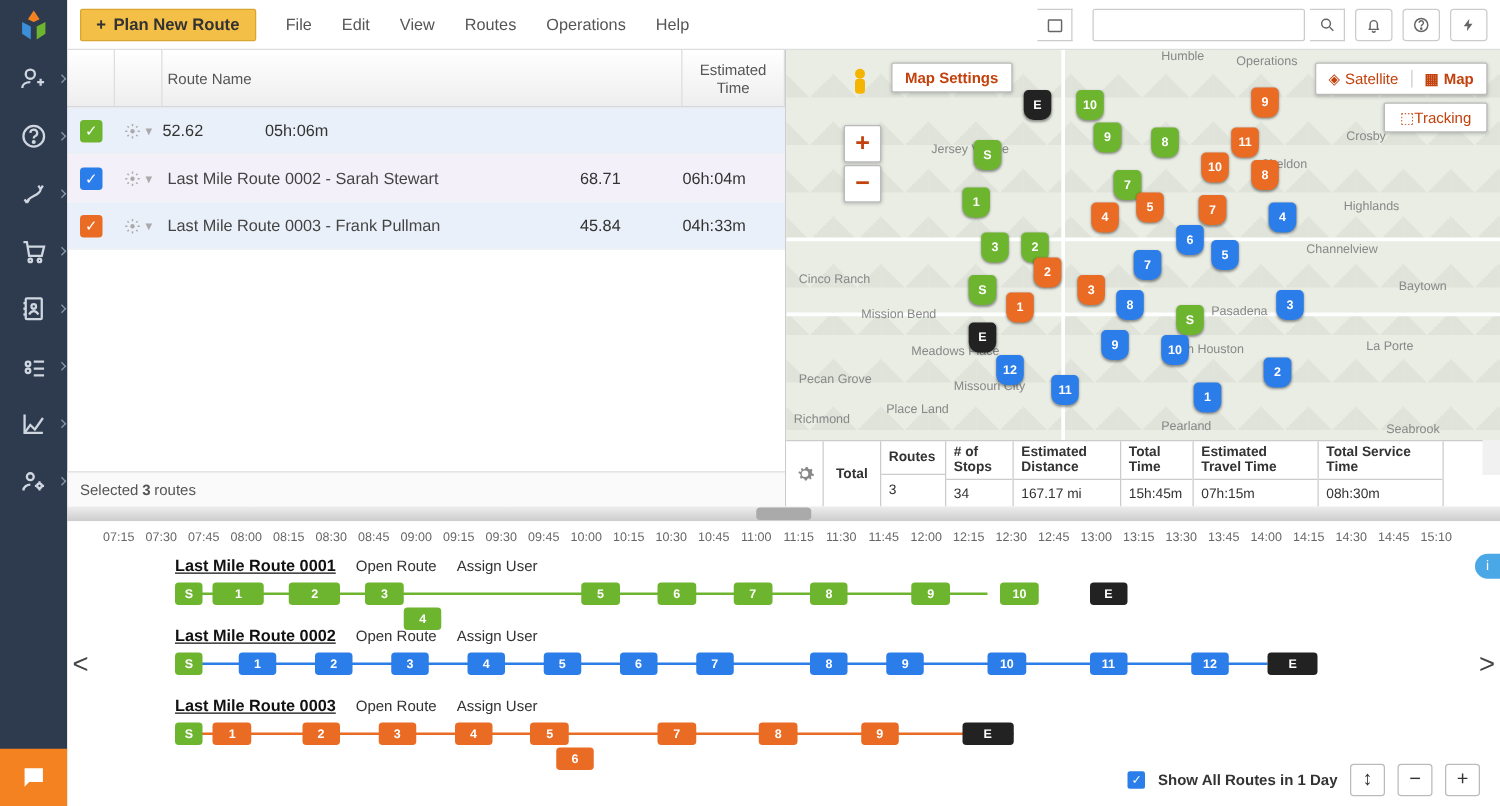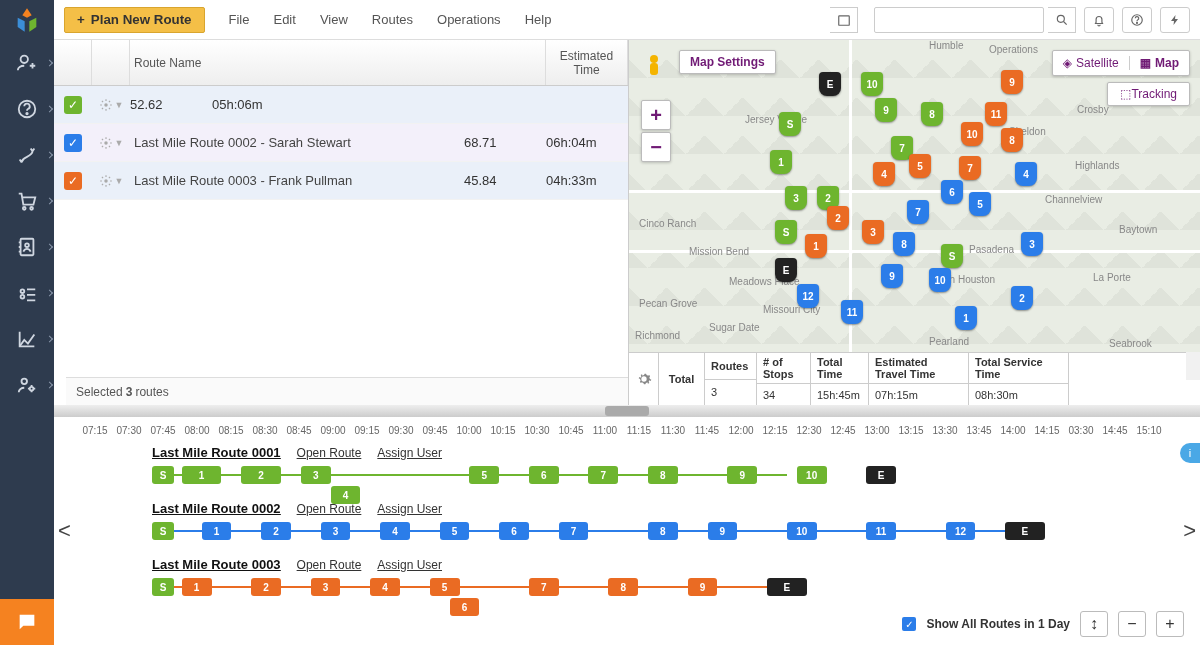--- a/index.html
+++ b/index.html
@@ -41,34 +41,34 @@
 .thead .col-time { width:82px;text-align:center; }
 .thead > div { border-right:1px solid #ddd; height:100%; display:flex; align-items:center; padding:0 6px; }
 .row { display:flex; height:38px; align-items:center; border-bottom:1px solid #f2f2f2; background:#eaf0f9; }
 .row:nth-child(even){ background:#f3f0fa; }
 .row .col-chk { width:38px; display:flex; justify-content:center; }
 .row .chk { width:18px; height:18px; border-radius:3px; display:flex; align-items:center; justify-content:center; color:#fff; font-size:12px; }
 .row .col-gear { width:38px; color:#aaa; display:flex; align-items:center; justify-content:center; gap:2px; }
 .row .col-name { flex:1; padding-left:4px; color:#444; }
 .row .col-dist { width:82px; }
 .row .col-time { width:82px; }
-.sel-footer { height:28px; border-top:1px solid #ddd; background:#fafafa; padding:0 10px; display:flex; align-items:center; font-size:12px; color:#555;margin-left:12px; }
+.sel-footer { height:28px; border-top:1px solid #ddd; background:#fafafa; padding:0 10px; display:flex; align-items:center; font-size:12px; color:#555; }
 .sel-footer b { margin:0 3px; }
 
 
 .map-pane { flex:1; display:flex; flex-direction:column; }
 .map { flex:1; position:relative; background:#e9ede4; background-image:
   linear-gradient(45deg,#dfe3da 25%,transparent 25%),
   linear-gradient(-45deg,#dfe3da 25%,transparent 25%);
   background-size:38px 38px; overflow:hidden; }
 .map .road1 { position:absolute; left:0; top:150px; right:0; height:3px; background:#fff; }
 .map .road2 { position:absolute; left:0; top:210px; right:0; height:3px; background:#fff; }
 .map .road3 { position:absolute; left:220px; top:0; bottom:0; width:3px; background:#fff; }
 .map .lbl { position:absolute; color:#888; font-size:10px; }
-.map-ctrl { position:absolute; background:#fff; border:1px solid #bbb; border-radius:2px; display:flex; align-items:center; justify-content:center; color:#701a75; box-shadow:0 1px 3px rgba(0,0,0,.2); }
+.map-ctrl { position:absolute; background:#fff; border:1px solid #bbb; border-radius:2px; display:flex; align-items:center; justify-content:center; color:#c2410c; box-shadow:0 1px 3px rgba(0,0,0,.2);margin-left:34px; }
 .peg { left:14px; top:12px; width:22px; height:32px; border:none; background:none; box-shadow:none; }
 .zoom { left:12px; width:30px; height:30px; font-size:20px; font-weight:600; }
 .zin { top:60px; }
 .zout { top:92px; }
 .ms-btn { left:50px; top:10px; height:24px; padding:0 10px; font-size:12px; font-weight:600; }
 .view-toggle { right:10px; top:10px; height:26px; display:flex; }
 .view-toggle span { padding:0 10px; display:flex; align-items:center; gap:4px; border-right:1px solid #ccc; font-size:12px; }
 .view-toggle span:last-child { border-right:none; font-weight:600; }
 .track-btn { right:10px; top:42px; height:24px; padding:0 12px; font-size:12px; }
 .pin { position:absolute; width:22px; height:24px; border-radius:4px 4px 8px 8px; color:#fff; font-size:10px; font-weight:700; display:flex; align-items:center; justify-content:center; box-shadow:0 1px 2px rgba(0,0,0,.4); }
@@ -79,21 +79,21 @@
 .summary .th { font-weight:700; padding:3px 6px; border-bottom:1px solid #ccc; flex:1; display:flex; align-items:center; }
 .summary .td { padding:3px 6px; flex:1; display:flex; align-items:center; }
 .summary .tot { width:46px; font-weight:700; display:flex; align-items:center; justify-content:center; border-right:1px solid #ccc; }
 .vsplit { height:12px; background:linear-gradient(#eee,#ccc); display:flex; align-items:center; justify-content:center; }
 .vsplit .grip { width:44px; height:10px; background:#aaa; border-radius:3px; }
 
 
 .timeline { position:relative; height:228px; background:#fff; }
 .time-header { height:26px; display:flex; align-items:center; padding:0 24px; font-size:10px; color:#666; overflow:hidden; }
 .time-header span { width:34px; text-align:center; }
-.tl-body { position:relative; padding:0 36px;text-decoration:underline; }
+.tl-body { position:relative; padding:0 24px; }
 .tl-row { position:relative; height:56px; }
 .tl-title { display:flex; gap:16px; align-items:center; padding:2px 0 6px 62px; }
 .tl-title a { font-weight:700; text-decoration:underline; color:#111; }
 .tl-title span { color:#333; cursor:pointer; font-size:12px; }
 .track { position:relative; height:20px; margin-left:62px; margin-right:20px; }
 .track .line { position:absolute; left:0; right:0; top:8px; height:2px; }
 .stop { position:absolute; top:0; height:18px; min-width:22px; border-radius:3px; color:#fff; font-size:10px; font-weight:600; display:flex; align-items:center; justify-content:center; }
 .tl-nav { position:absolute; top:50%; transform:translateY(-50%); font-size:22px; color:#444; cursor:pointer; }
 .tl-nav.l { left:4px; } .tl-nav.r { right:4px; }
 .tl-footer { position:absolute; right:16px; bottom:8px; display:flex; align-items:center; gap:10px; font-size:12px; }
@@ -320,21 +320,21 @@
           <span>◈ <i style="font-style:normal">Satellite</i></span>
           <span>▦ <i style="font-style:normal">Map</i></span>
         </div>
         <div class="map-ctrl track-btn">⬚ <span>Tracking</span></div>
       <div class="lbl" style="left:116px;top:74px">Jersey Village</div>
           <div class="lbl" style="left:10px;top:178px">Cinco Ranch</div>
           <div class="lbl" style="left:60px;top:206px">Mission Bend</div>
           <div class="lbl" style="left:100px;top:236px">Meadows Place</div>
           <div class="lbl" style="left:10px;top:258px">Pecan Grove</div>
           <div class="lbl" style="left:134px;top:264px">Missouri City</div>
-          <div class="lbl" style="left:80px;top:282px">Sugar Date</div>
+          <div class="lbl" style="left:80px;top:282px">Place Land</div>
           <div class="lbl" style="left:6px;top:290px">Richmond</div>
           <div class="lbl" style="left:340px;top:204px">Pasadena</div>
           <div class="lbl" style="left:300px;top:234px">South Houston</div>
           <div class="lbl" style="left:300px;top:296px">Pearland</div>
           <div class="lbl" style="left:380px;top:86px">Sheldon</div>
           <div class="lbl" style="left:446px;top:120px">Highlands</div>
           <div class="lbl" style="left:416px;top:154px">Channelview</div>
           <div class="lbl" style="left:490px;top:184px">Baytown</div>
           <div class="lbl" style="left:464px;top:232px">La Porte</div>
           <div class="lbl" style="left:480px;top:298px">Seabrook</div>
@@ -385,20 +385,24 @@
         <div class="tot">Total</div>
         <div id="summary-cols" style="display:flex;flex:1">
             <div class="tcell" style="width:52px">
     <div class="th">Routes</div>
               <div class="td">3</div>
             </div>
             <div class="tcell" style="width:54px">
     <div class="th"># of Stops</div>
               <div class="td">34</div>
             </div>
+            <div class="tcell" style="width:86px">
+    <div class="th">Estimated Distance</div>
+              <div class="td">167.17 mi</div>
+            </div>
             <div class="tcell" style="width:58px">
     <div class="th">Total Time</div>
               <div class="td">15h:45m</div>
             </div>
             <div class="tcell" style="width:100px">
     <div class="th">Estimated Travel Time</div>
               <div class="td">07h:15m</div>
             </div>
             <div class="tcell" style="width:100px">
     <div class="th">Total Service Time</div>
@@ -438,21 +442,21 @@
         <span>12:00</span>
         <span>12:15</span>
         <span>12:30</span>
         <span>12:45</span>
         <span>13:00</span>
         <span>13:15</span>
         <span>13:30</span>
         <span>13:45</span>
         <span>14:00</span>
         <span>14:15</span>
-        <span>03:30</span>
+        <span>14:30</span>
         <span>14:45</span>
         <span>15:10</span>
       </div>
     <div class="tl-nav l">&lt;</div>
     <div class="tl-nav r">&gt;</div>
     <div class="tl-body" id="tl-body">
         <div class="tl-row">
       <div class="tl-title">
         <a>Last Mile Route 0001</a>
         <span>Open Route</span>

